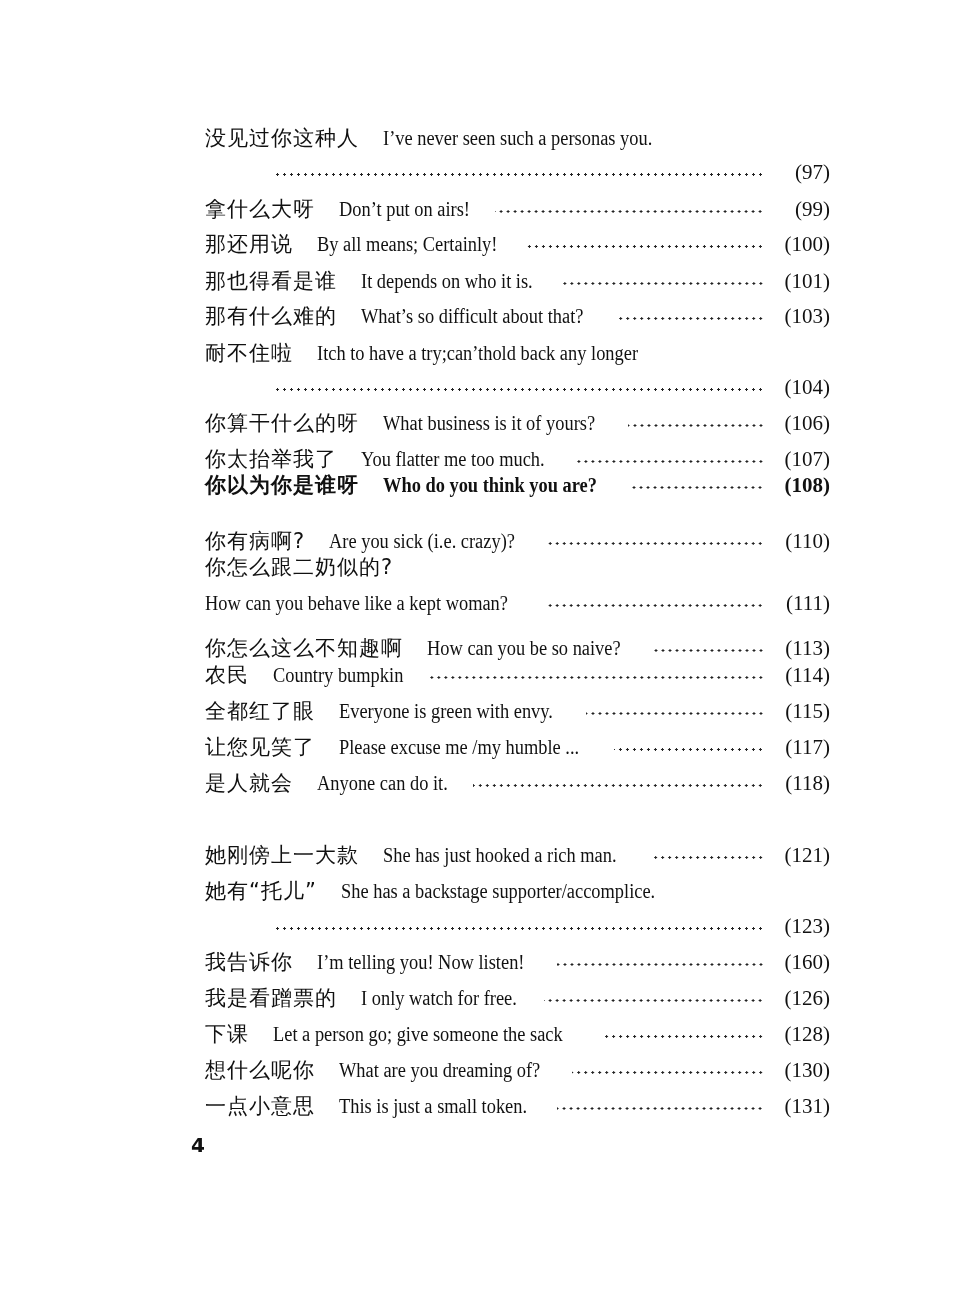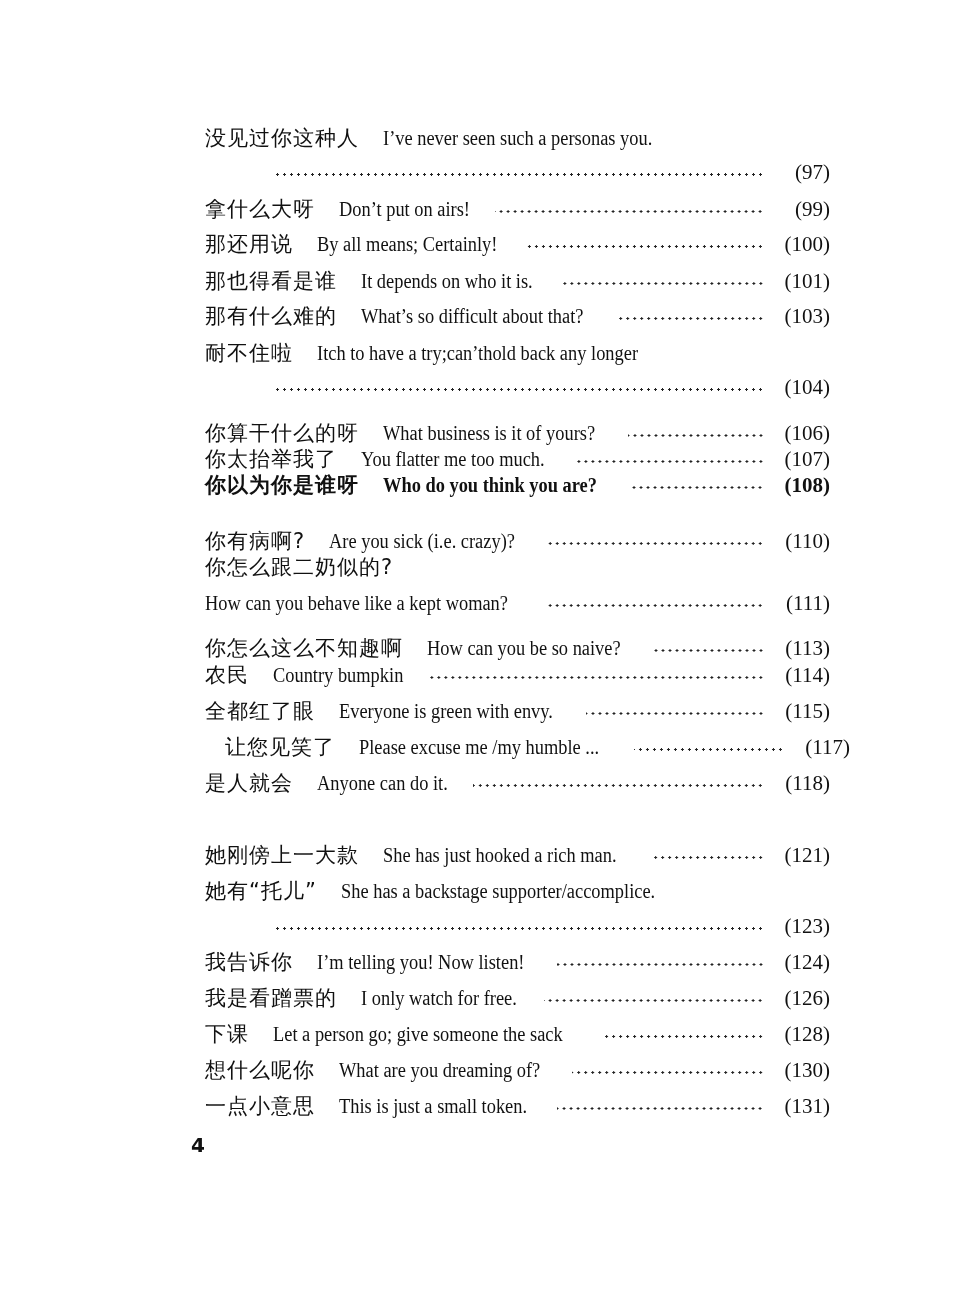--- a/index.html
+++ b/index.html
@@ -127,21 +127,21 @@
 
   <div class="line" style="top:336px;">
     <span class="zh">耐不住啦</span>
     <span class="en">Itch to have a try;can’thold back any longer</span>
   </div>
   <div class="line indent" style="top:370px;">
     <span class="dots"></span>
     <span class="pg">(104)</span>
   </div>
 
-  <div class="line" style="top:416px;">
+  <div class="line" style="top:406px;">
     <span class="zh">你算干什么的呀</span>
     <span class="en">What business is it of yours?</span>
     <span class="dots"></span>
     <span class="pg">(106)</span>
   </div>
 
   <div class="line" style="top:442px;">
     <span class="zh">你太抬举我了</span>
     <span class="en">You flatter me too much.</span>
     <span class="dots"></span>
@@ -185,21 +185,21 @@
     <span class="pg">(114)</span>
   </div>
 
   <div class="line" style="top:694px;">
     <span class="zh">全都红了眼</span>
     <span class="en">Everyone is green with envy.</span>
     <span class="dots"></span>
     <span class="pg">(115)</span>
   </div>
 
-  <div class="line" style="top:730px;margin-left:20px;">
+  <div class="line" style="top:730px;">
     <span class="zh">让您见笑了</span>
     <span class="en">Please excuse me /my humble ...</span>
     <span class="dots"></span>
     <span class="pg">(117)</span>
   </div>
 
   <div class="line" style="top:766px;">
     <span class="zh">是人就会</span>
     <span class="en">Anyone can do it.</span>
     <span class="dots"></span>
@@ -220,21 +220,21 @@
   </div>
   <div class="line indent" style="top:909px;">
     <span class="dots"></span>
     <span class="pg">(123)</span>
   </div>
 
   <div class="line" style="top:945px;">
     <span class="zh">我告诉你</span>
     <span class="en">I’m telling you! Now listen!</span>
     <span class="dots"></span>
-    <span class="pg">(124)</span>
+    <span class="pg">(160)</span>
   </div>
 
   <div class="line" style="top:981px;">
     <span class="zh">我是看蹭票的</span>
     <span class="en">I only watch for free.</span>
     <span class="dots"></span>
     <span class="pg">(126)</span>
   </div>
 
   <div class="line" style="top:1017px;">

